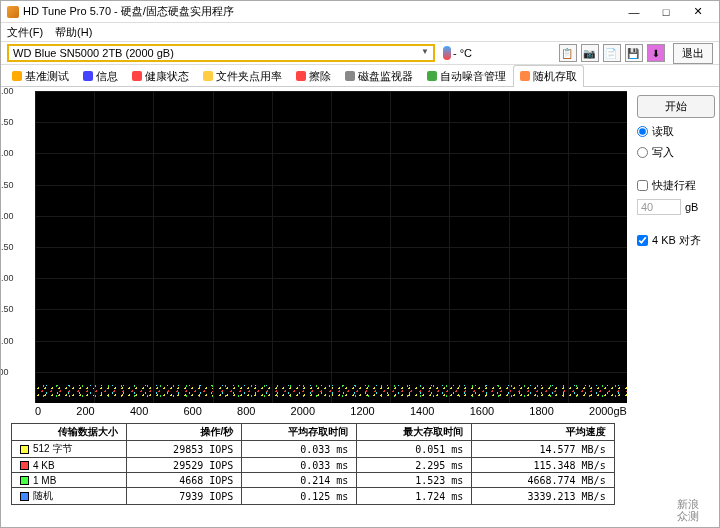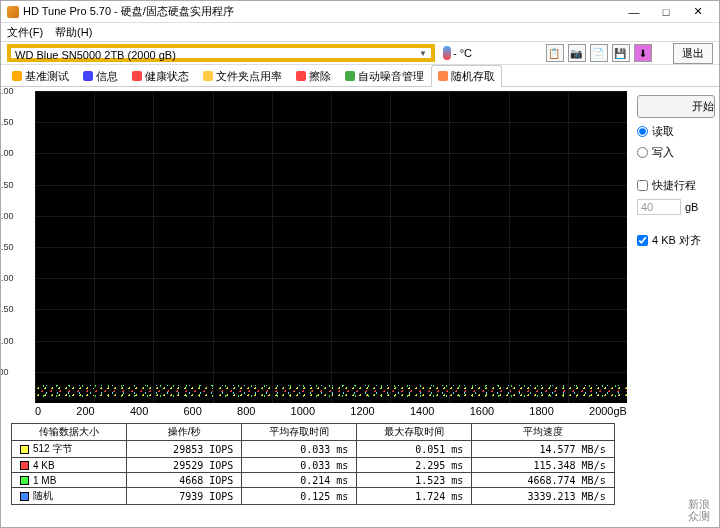--- a/index.html
+++ b/index.html
@@ -4,54 +4,54 @@
 <style>
 *{box-sizing:border-box;margin:0;padding:0;font-family:"Microsoft YaHei",SimSun,sans-serif;font-size:11px}
 body{background:#fff;width:720px;height:528px;overflow:hidden;border:1px solid #aaa}
 .titlebar{height:22px;display:flex;align-items:center;padding:0 6px;border-bottom:1px solid #ddd}
 .titlebar .ticon{width:12px;height:12px;background:linear-gradient(135deg,#f0a030,#d07010);border-radius:2px;margin-right:4px}
 .titlebar .title{flex:1;font-size:11px}
 .winbtns{display:flex;gap:2px}
 .winbtn{width:30px;height:18px;display:flex;align-items:center;justify-content:center;font-size:11px}
 .menubar{height:18px;display:flex;align-items:center;padding:0 6px;gap:12px;font-size:11px}
 .toolbar{height:24px;display:flex;align-items:center;padding:2px 6px;gap:4px;border-top:1px solid #ddd;border-bottom:1px solid #ddd}
-.drive-sel{flex:1;height:18px;border:4px solid #eab308;padding:1px 4px;display:flex;align-items:flex-start;justify-content:space-between;max-width:428px}
+.drive-sel{flex:1;height:18px;border:2px solid #eab308;padding:1px 4px;display:flex;align-items:flex-start;justify-content:space-between;max-width:428px}
 .drive-sel .dd{font-size:8px;color:#555}
 .temp{display:flex;align-items:center;gap:2px;font-size:11px;padding:0 4px}
 .therm{width:8px;height:14px;background:linear-gradient(#4af,#f44);border-radius:4px}
 .ticons{display:flex;gap:4px;margin-left:auto}
 .ticon-b{width:18px;height:18px;border:1px solid #999;background:#f8f8f8;display:flex;align-items:center;justify-content:center;font-size:10px}
-.exit{border:1px solid #999;background:#f8f8f8;padding:2px 8px;margin-left:17px}
+.exit{border:1px solid #999;background:#f8f8f8;padding:2px 8px;margin-left:4px}
 .tabs{height:22px;display:flex;align-items:center;padding:0 4px;gap:0;border-bottom:1px solid #ccc}
 .tab{display:flex;align-items:center;gap:3px;padding:3px 6px;border:1px solid transparent;border-bottom:none;font-size:11px;white-space:nowrap}
 .tab.active{border-color:#ccc;background:#fff;border-radius:3px 3px 0 0}
 .tab .ti{width:10px;height:10px;border-radius:2px}
 .main{display:flex;height:440px}
 .left{flex:1;padding:4px 6px}
 .right{width:86px;padding:8px 4px;display:flex;flex-direction:column;gap:6px}
 .chart-wrap{position:relative}
 .chart{background:#000;height:312px;margin-left:28px;position:relative;overflow:hidden}
 .ylab{position:absolute;left:28px;top:0;bottom:0;width:0}
 .ylab span{position:absolute;right:4px;font-size:9px;transform:translateX(-100%);color:#333}
 .yunit{position:absolute;left:30px;top:-2px;font-size:9px}
 .xlab{display:flex;justify-content:space-between;margin-left:28px;font-size:9px;padding-top:2px}
 .noise{position:absolute;left:0;right:0;bottom:4px;height:14px;background-image:radial-gradient(circle,#ff4 1px,transparent 1px),radial-gradient(circle,#f44 1px,transparent 1px),radial-gradient(circle,#4ff 1px,transparent 1px),radial-gradient(circle,#4f4 1px,transparent 1px);background-size:7px 7px,9px 9px,11px 8px,13px 10px;background-position:0 0,3px 2px,6px 4px,2px 6px;opacity:.9}
 .grid-h{position:absolute;left:0;right:0;height:1px;background:#1a1a1a}
 .grid-v{position:absolute;top:0;bottom:0;width:1px;background:#1a1a1a}
 .results{margin-top:6px;margin-left:4px}
 .results table{border-collapse:collapse;width:98%}
 .results th,.results td{border:1px solid #444;padding:1px 8px;font-size:10px;height:15px}
-.results th{border:1px solid #444;font-weight:normal;text-align:center}
+.results th{border:1px solid #444;font-weight:bold;text-align:right}
 .results td.num{text-align:right;font-family:monospace;font-size:10px}
 .sw{width:9px;height:9px;display:inline-block;margin-right:4px;border:1px solid #000;vertical-align:middle}
-.btn{border:1px solid #999;background:#f4f4f4;padding:3px 0;text-align:right;border-radius:3px}
+.btn{border:1px solid #999;background:#f4f4f4;padding:3px 0;text-align:center;border-radius:3px}
 .radio,.chk{display:flex;align-items:center;gap:4px;font-size:11px}
 .radio input,.chk input{width:11px;height:11px}
 .numbox{width:44px;border:1px solid #ccc;padding:1px 3px;color:#999;display:inline-block}
-.wm{position:absolute;right:10px;bottom:6px;font-size:12px;color:#888;text-align:right;line-height:1.1}
+.wm{position:absolute;right:21px;bottom:6px;font-size:12px;color:#888;text-align:right;line-height:1.1}
 </style>
 </head>
 <body>
 
 <div class="titlebar">
   <div class="ticon"></div>
   <div class="title">HD Tune Pro 5.70 - 硬盘/固态硬盘实用程序</div>
   <div class="winbtns">
     <div class="winbtn">—</div>
     <div class="winbtn">□</div>
@@ -96,20 +96,24 @@
       <span class="ti" style="background:#f44"></span>
       <span>健康状态</span>
     </div>
   <div class="tab">
       <span class="ti" style="background:#fc4"></span>
       <span>文件夹点用率</span>
     </div>
   <div class="tab">
       <span class="ti" style="background:#f44"></span>
       <span>擦除</span>
+    </div>
+  <div class="tab">
+      <span class="ti" style="background:#888"></span>
+      <span>磁盘监视器</span>
     </div>
   <div class="tab">
       <span class="ti" style="background:#4a4"></span>
       <span>自动噪音管理</span>
     </div>
   <div class="tab active">
       <span class="ti" style="background:#f84"></span>
       <span>随机存取</span>
     </div>
 
@@ -153,21 +157,21 @@
           <div class="grid-v" style="left: 70%;"></div>
           <div class="grid-v" style="left: 80%;"></div>
           <div class="grid-v" style="left: 90%;"></div>
         </div>
       <div class="xlab" id="xlab">
           <span>0</span>
           <span>200</span>
           <span>400</span>
           <span>600</span>
           <span>800</span>
-          <span>1000</span>
+          <span>2000</span>
           <span>1200</span>
           <span>1400</span>
           <span>1600</span>
           <span>1800</span>
           <span>2000gB</span>
         </div>
     </div>
     <div class="results">
       <table>
         <thead>

